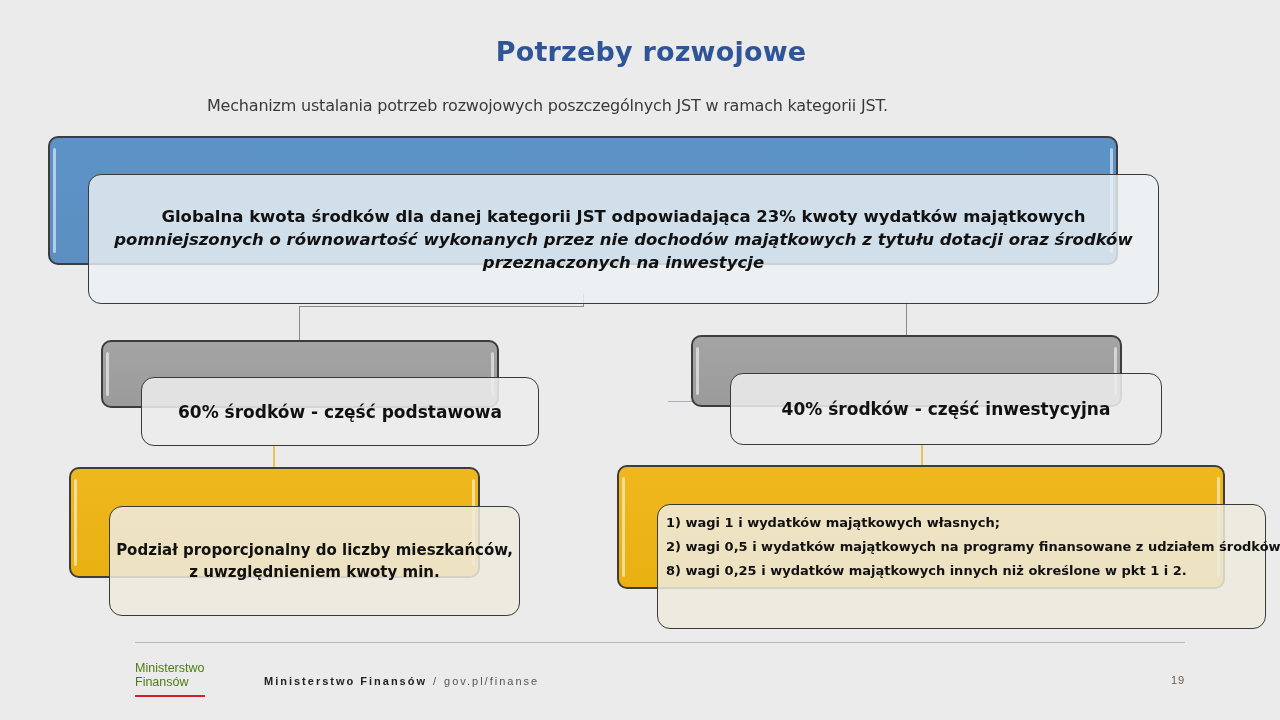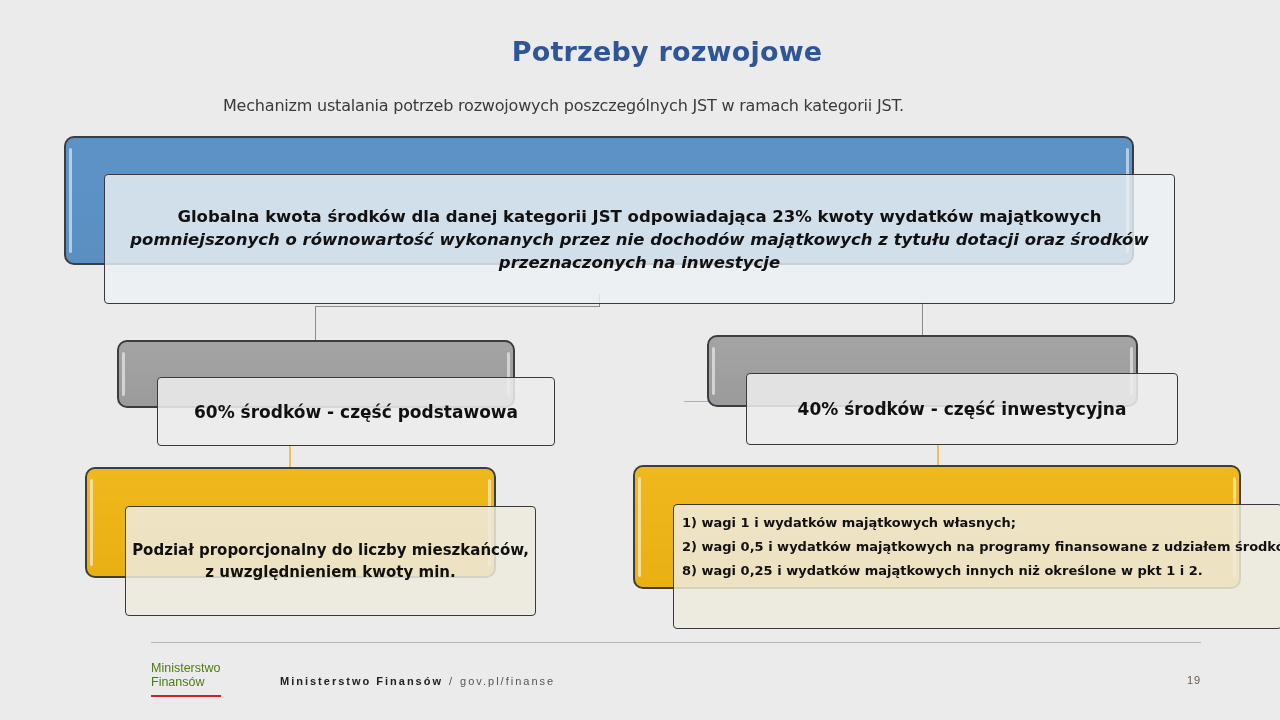--- a/index.html
+++ b/index.html
@@ -2,21 +2,21 @@
 <html><head>
 <meta charset="utf-8">
 <style>
   html, body {
     margin: 0; padding: 0;
     width: 1280px; height: 720px;
     background: #ebebeb;
     overflow: hidden;
     font-family: "Liberation Sans", "DejaVu Sans", sans-serif;
   }
-  .slide { position: relative; width: 1244px; height: 720px; background: #ebebeb; margin-left: 16px; }
+  .slide { position: relative; width: 1244px; height: 720px; background: #ebebeb; }
 
   .title {
     position: absolute; left: 0; width: 1302px; top: 36px;
     text-align: center; font-weight: bold; font-size: 27px;
     color: #2f5597; letter-spacing: 0.2px;
     font-family: "DejaVu Sans", sans-serif;
   }
   .subtitle {
     position: absolute; left: 207px; top: 96px;
     font-size: 16px; color: #3a3a3a;
@@ -34,21 +34,21 @@
     border-radius: 2px; background: rgba(255,255,255,0.55);
   }
   .back::before { left: 3px; }
   .back::after { right: 3px; }
   .back.blue { background: linear-gradient(#5c93c7, #5b8fc2); }
   .back.gray { background: linear-gradient(#a4a4a4, #9b9b9b); }
   .back.gold { background: linear-gradient(#efb81c, #e9b012); }
 
   
   .front {
-    position: absolute; border: 1.5px solid #3a3a3a; border-radius: 4px;
+    position: absolute; border: 1.5px solid #3a3a3a; border-radius: 13px;
     box-sizing: border-box;
     background: rgba(235,240,243,0.82);
     color: #111;
     display: flex; align-items: center; justify-content: center;
     text-align: center; font-weight: bold;
     font-family: "DejaVu Sans", sans-serif;
   }
   .front.warm { background: rgba(238,234,222,0.86); }
   .front.plain { background: rgba(236,236,236,0.88); }
 

